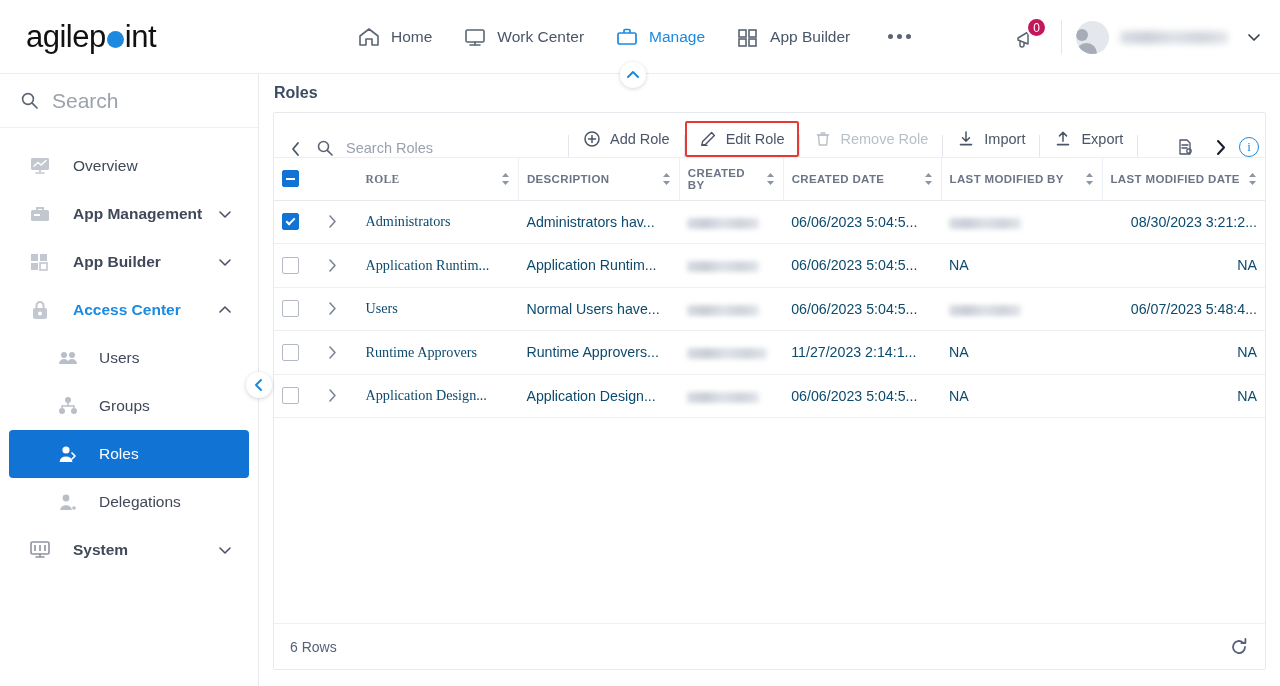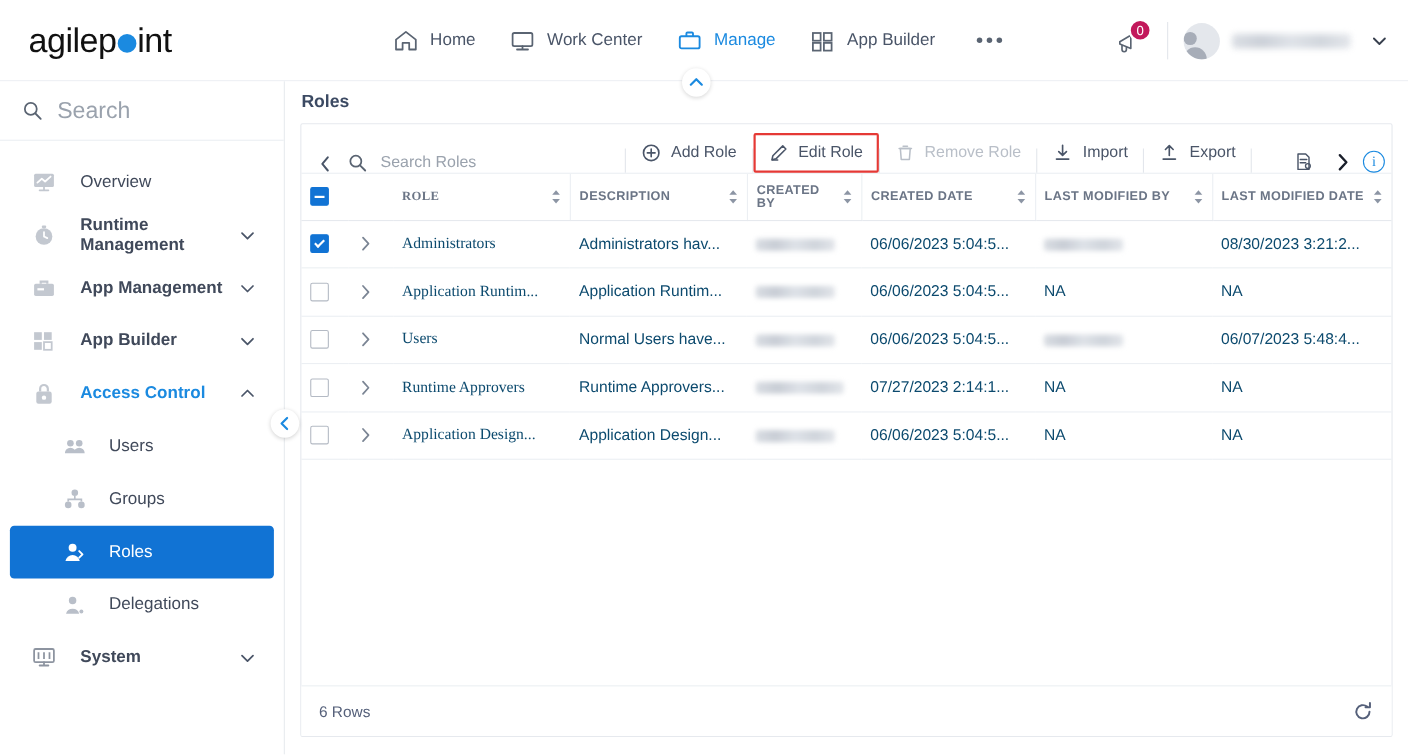--- a/index.html
+++ b/index.html
@@ -124,21 +124,21 @@
     height: 43.5px; font-size: 14.2px; color: #0c4a6e; border-bottom: 1px solid #eceff3;
     padding: 0 8px; vertical-align: middle; overflow: hidden; white-space: nowrap; text-overflow: ellipsis;
   }
   .c-chk { width: 42px; }
   .c-exp { width: 40px; }
   .c-role { width: 158px; font-family: Liberation Serif, serif; }
   .c-desc { width: 158px; }
   .c-cby { width: 102px; }
   .c-cdate { width: 155px; }
   .c-mby { width: 158px; }
-  .c-mdate { width: 160px; }
+  .c-mdate { width: 160px; text-align: right; }
 
   .chk {
     width: 17px; height: 17px; border: 1.6px solid #b4bac4; border-radius: 2px;
     background: #fff; display: flex; align-items: center; justify-content: center; cursor: pointer;
   }
   .chk.checked { background: #1173d4; border-color: #1173d4; }
   .chk.indet { background: #1173d4; border-color: #1173d4; }
   .chk .tick { width: 9px; height: 5px; border-left: 2px solid #fff; border-bottom: 2px solid #fff;
                transform: rotate(-45deg); position: relative; top: -1px; }
   .chk .dash { width: 9px; height: 2px; background: #fff; }
@@ -253,35 +253,20 @@
         <span class="ico">
           <svg width="22" height="20" viewBox="0 0 22 20">
               <rect x="2" y="2" width="18" height="12" rx="1.4" fill="#c3c8d0"></rect>
               <path d="M5 10 L9 6.5 L12 9 L17 4.5" fill="none" stroke="#fff" stroke-width="1.6" stroke-linecap="round" stroke-linejoin="round"></path>
               <path d="M11 14 V17 M7 17 H15" stroke="#c3c8d0" stroke-width="1.6" stroke-linecap="round"></path>
             </svg>
         </span>
         <span class="txt">Overview</span>
       </div>
 
-      <div class="side-item bold">
-        <span class="ico">
-          <svg width="22" height="22" viewBox="0 0 22 22">
-              <circle cx="11" cy="12" r="7.6" fill="#c3c8d0"></circle>
-              <path d="M11 12 L11 8 M11 12 L14 13.5" stroke="#fff" stroke-width="1.6" stroke-linecap="round"></path>
-              <rect x="9" y="2" width="4" height="2.4" rx="1" fill="#c3c8d0"></rect>
-            </svg>
-        </span>
-        <span class="txt">Runtime Management</span>
-        <span class="caret">
-          <svg width="16" height="16" viewBox="0 0 16 16">
-              <path d="M3 6 L8 11 L13 6" fill="none" stroke="#4a5568" stroke-width="1.6" stroke-linecap="round" stroke-linejoin="round"></path>
-            </svg>
-        </span>
-      </div>
 
       <div class="side-item bold">
         <span class="ico">
           <svg width="22" height="20" viewBox="0 0 22 20">
               <rect x="2" y="6" width="18" height="11" rx="1.5" fill="#c3c8d0"></rect>
               <path d="M8 6 V4 h6 v2" fill="none" stroke="#c3c8d0" stroke-width="2"></path>
               <rect x="5" y="10" width="6" height="2" fill="#fff"></rect>
             </svg>
         </span>
         <span class="txt">App Management</span>
@@ -310,21 +295,21 @@
       </div>
 
       <div class="side-item accent">
         <span class="ico">
           <svg width="22" height="22" viewBox="0 0 22 22">
               <rect x="4" y="9" width="14" height="11" rx="2" fill="#c3c8d0"></rect>
               <path d="M7.5 9 V6.5 a3.5 3.5 0 0 1 7 0 V9" fill="none" stroke="#c3c8d0" stroke-width="2"></path>
               <circle cx="11" cy="14.5" r="2" fill="#fff"></circle>
             </svg>
         </span>
-        <span class="txt">Access Control</span>
+        <span class="txt">Access Center</span>
         <span class="caret">
           <svg width="16" height="16" viewBox="0 0 16 16">
               <path d="M3 10 L8 5 L13 10" fill="none" stroke="#4a5568" stroke-width="1.6" stroke-linecap="round" stroke-linejoin="round"></path>
             </svg>
         </span>
       </div>
 
       <div class="side-item sub">
         <span class="ico">
           <svg width="22" height="18" viewBox="0 0 22 18">
@@ -631,21 +616,21 @@
               <span class="chk"></span>
             </td>
             <td class="c-exp">
               <span><svg width="15" height="15" viewBox="0 0 15 15">
                     <path d="M5 2 L10 7.5 L5 13" fill="none" stroke="#7b8594" stroke-width="1.6" stroke-linecap="round" stroke-linejoin="round"></path>
                   </svg></span>
             </td>
             <td class="c-role">Runtime Approvers</td>
             <td class="c-desc">Runtime Approvers...</td>
             <td class="c-cby"><span class="blurcell w2"></span></td>
-            <td class="c-cdate">07/27/2023 2:14:1...</td>
+            <td class="c-cdate">11/27/2023 2:14:1...</td>
             <td class="c-mby">NA</td>
             <td class="c-mdate">NA</td>
           </tr>
 
 
           <tr>
             <td class="c-chk">
               <span class="chk"></span>
             </td>
             <td class="c-exp">

